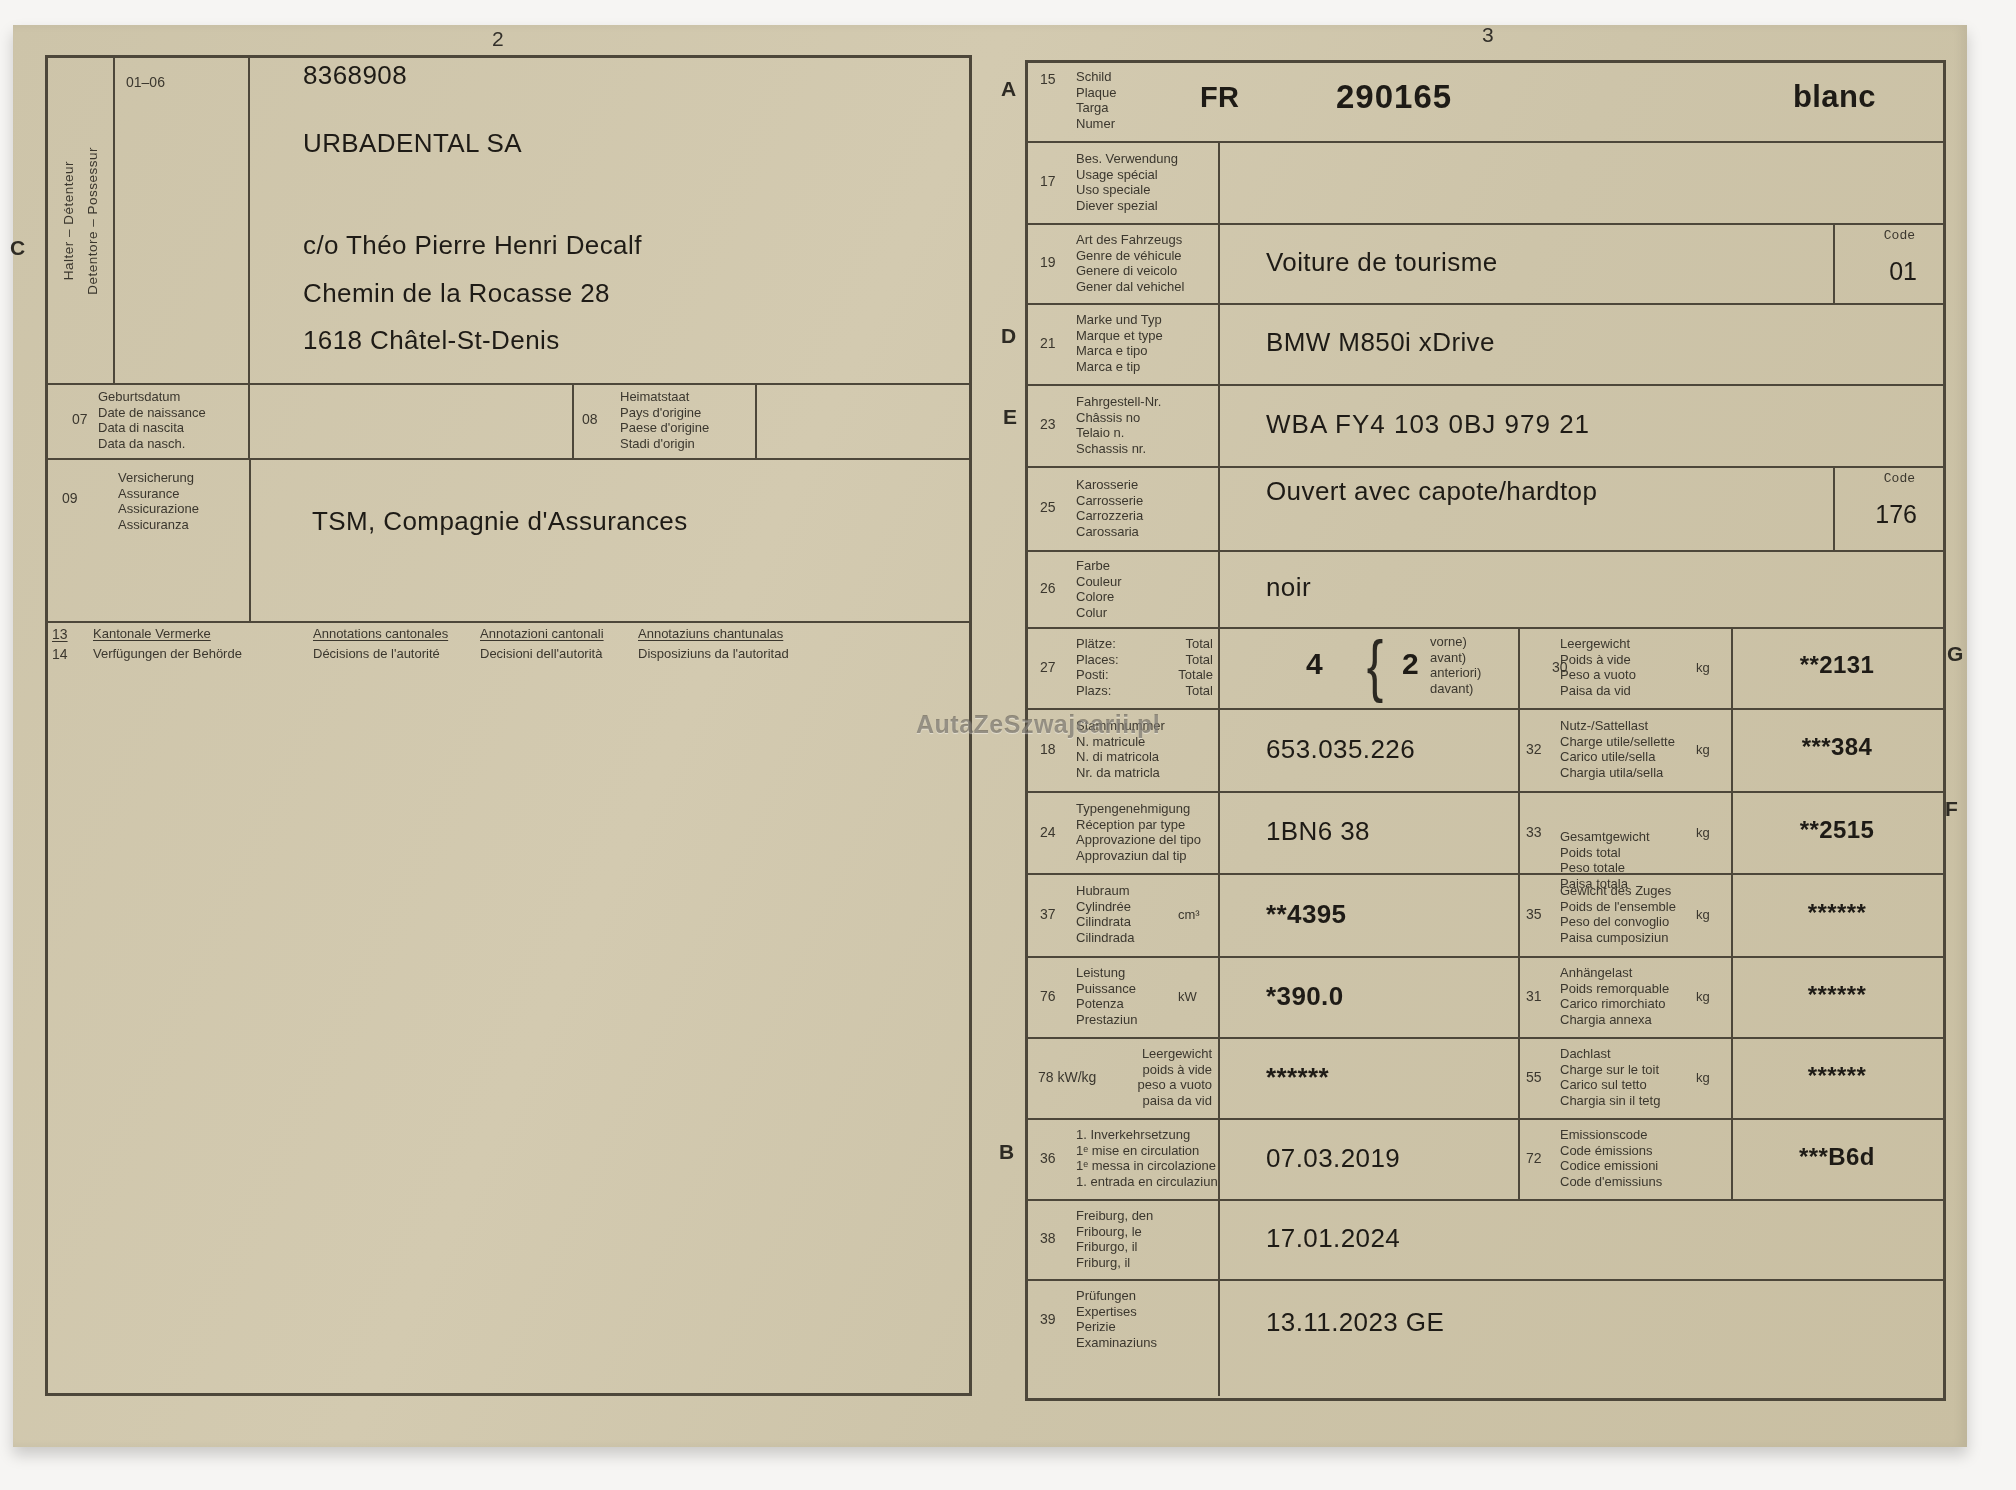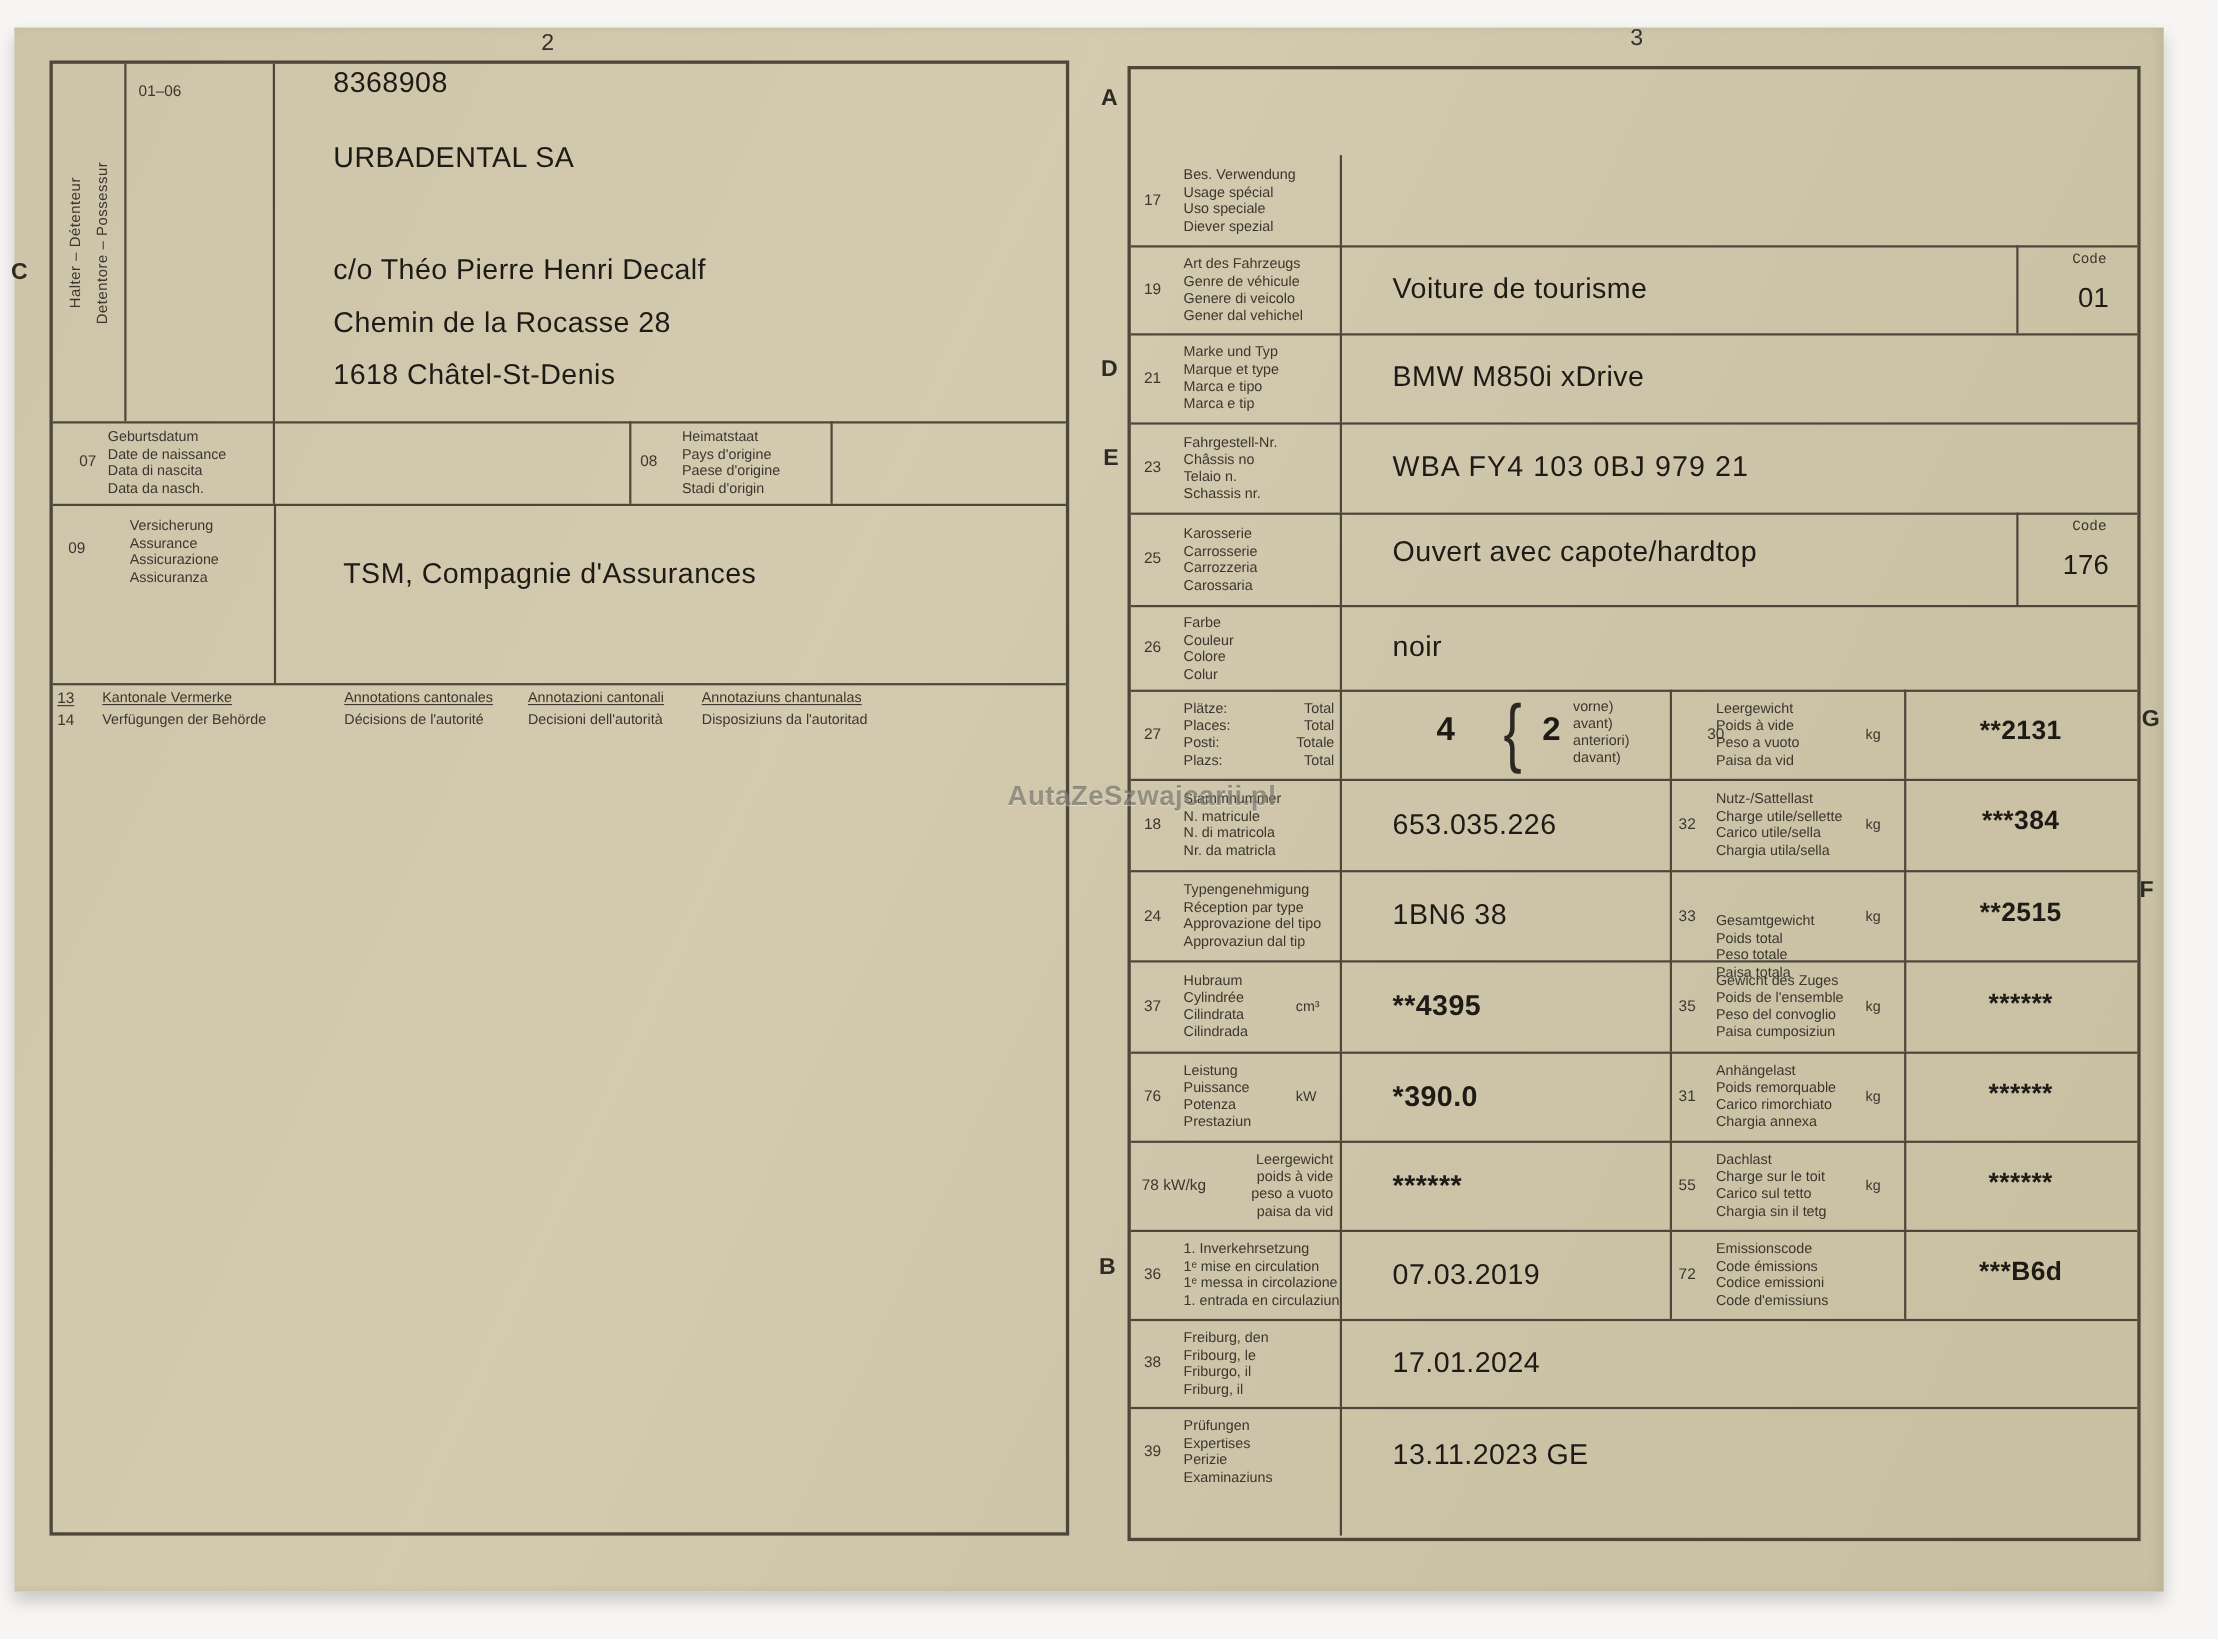--- a/index.html
+++ b/index.html
@@ -106,20 +106,30 @@
       <div class="lbl" style="left:265px;top:25px;">Décisions de l'autorité</div>
       <div class="lbl ul" style="left:432px;top:5px;">Annotazioni cantonali</div>
       <div class="lbl" style="left:432px;top:25px;">Decisioni dell'autorità</div>
       <div class="lbl ul" style="left:590px;top:5px;">Annotaziuns chantunalas</div>
       <div class="lbl" style="left:590px;top:25px;">Disposiziuns da l'autoritad</div>
     </div>
   </div>
 
   <div class="tbl" style="left:1025px;top:60px;width:915px;height:1335px;">
 
+    <div class="row bb" style="top:0;height:78px;">
+      <div class="num" style="left:12px;top:8px;">15</div>
+      <div class="lbl" style="left:48px;top:6px;">Schild
+Plaque
+Targa
+Numer</div>
+      <div class="val b" style="left:172px;top:18px;font-size:29px;">FR</div>
+      <div class="val b" style="left:308px;top:15px;font-size:33px;letter-spacing:1px;">290165</div>
+      <div class="val b" style="left:765px;top:16px;font-size:31px;">blanc</div>
+    </div>
 
     <div class="row bb" style="top:78px;height:82px;">
       <div class="vl" style="left:190px;"></div>
       <div class="num" style="left:12px;top:32px;">17</div>
       <div class="lbl" style="left:48px;top:10px;">Bes. Verwendung
 Usage spécial
 Uso speciale
 Diever spezial</div>
     </div>
 
@@ -157,21 +167,21 @@
       <div class="val" style="left:238px;top:25px;letter-spacing:1px;">WBA FY4 103 0BJ 979 21</div>
     </div>
 
     <div class="row bb" style="top:403px;height:84px;">
       <div class="vl" style="left:190px;"></div>
       <div class="num" style="left:12px;top:33px;">25</div>
       <div class="lbl" style="left:48px;top:11px;">Karosserie
 Carrosserie
 Carrozzeria
 Carossaria</div>
-      <div class="val" style="left:238px;top:20px;">Ouvert avec capote/hardtop</div>
+      <div class="val" style="left:238px;top:10px;">Ouvert avec capote/hardtop</div>
       <div class="codebox">
         <div class="codelbl">Code</div>
         <div class="codeval">176</div>
       </div>
     </div>
 
     <div class="row bb" style="top:487px;height:77px;">
       <div class="vl" style="left:190px;"></div>
       <div class="num" style="left:12px;top:30px;">26</div>
       <div class="lbl" style="left:48px;top:8px;">Farbe

